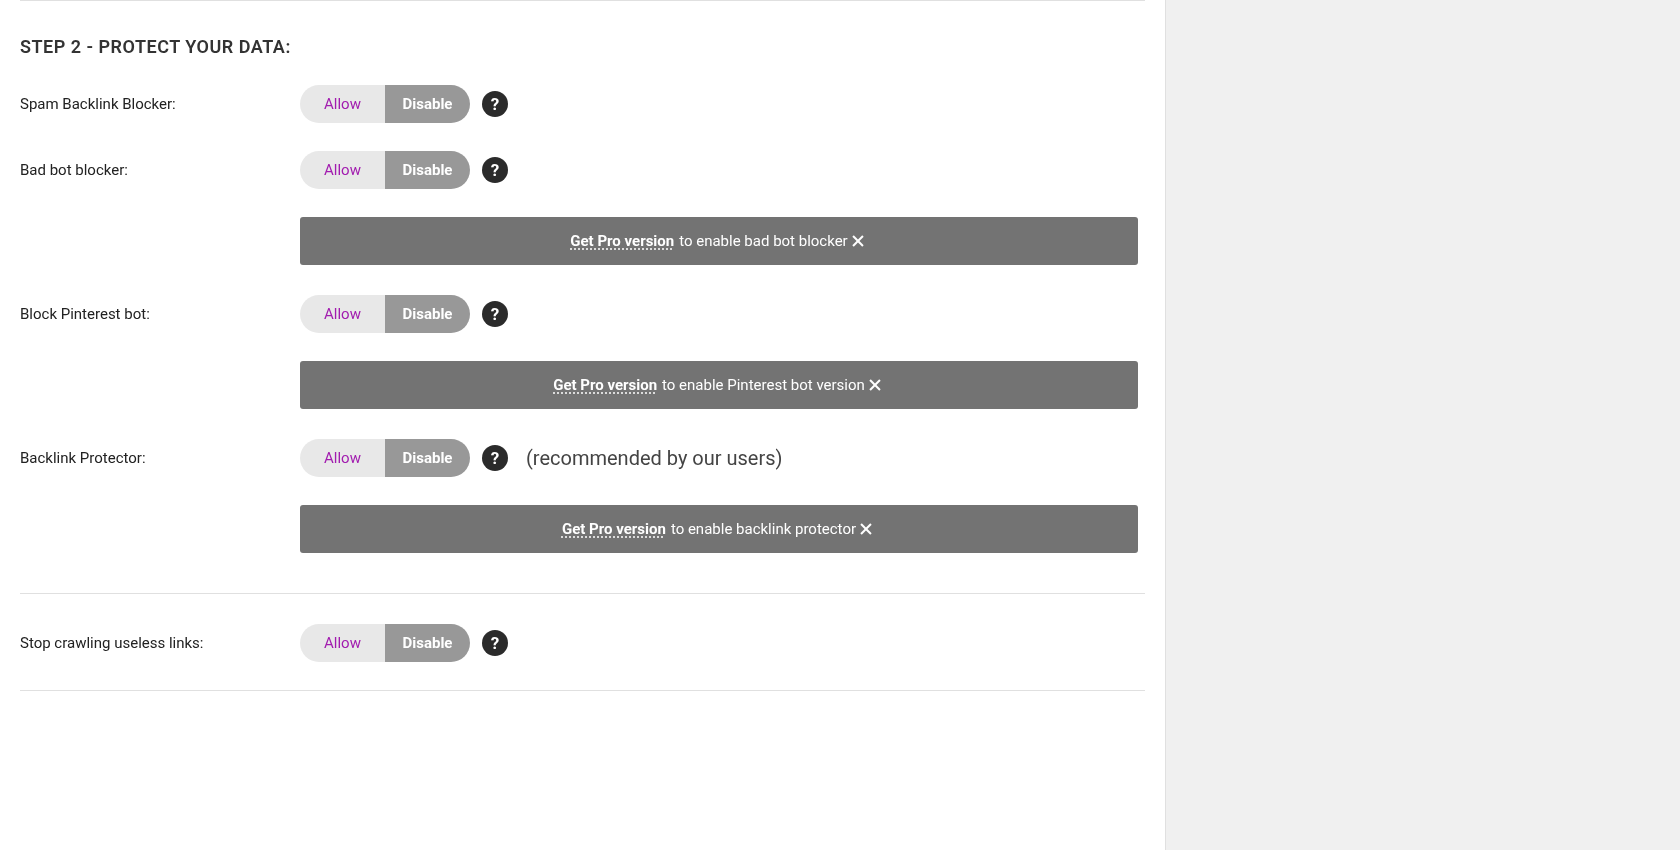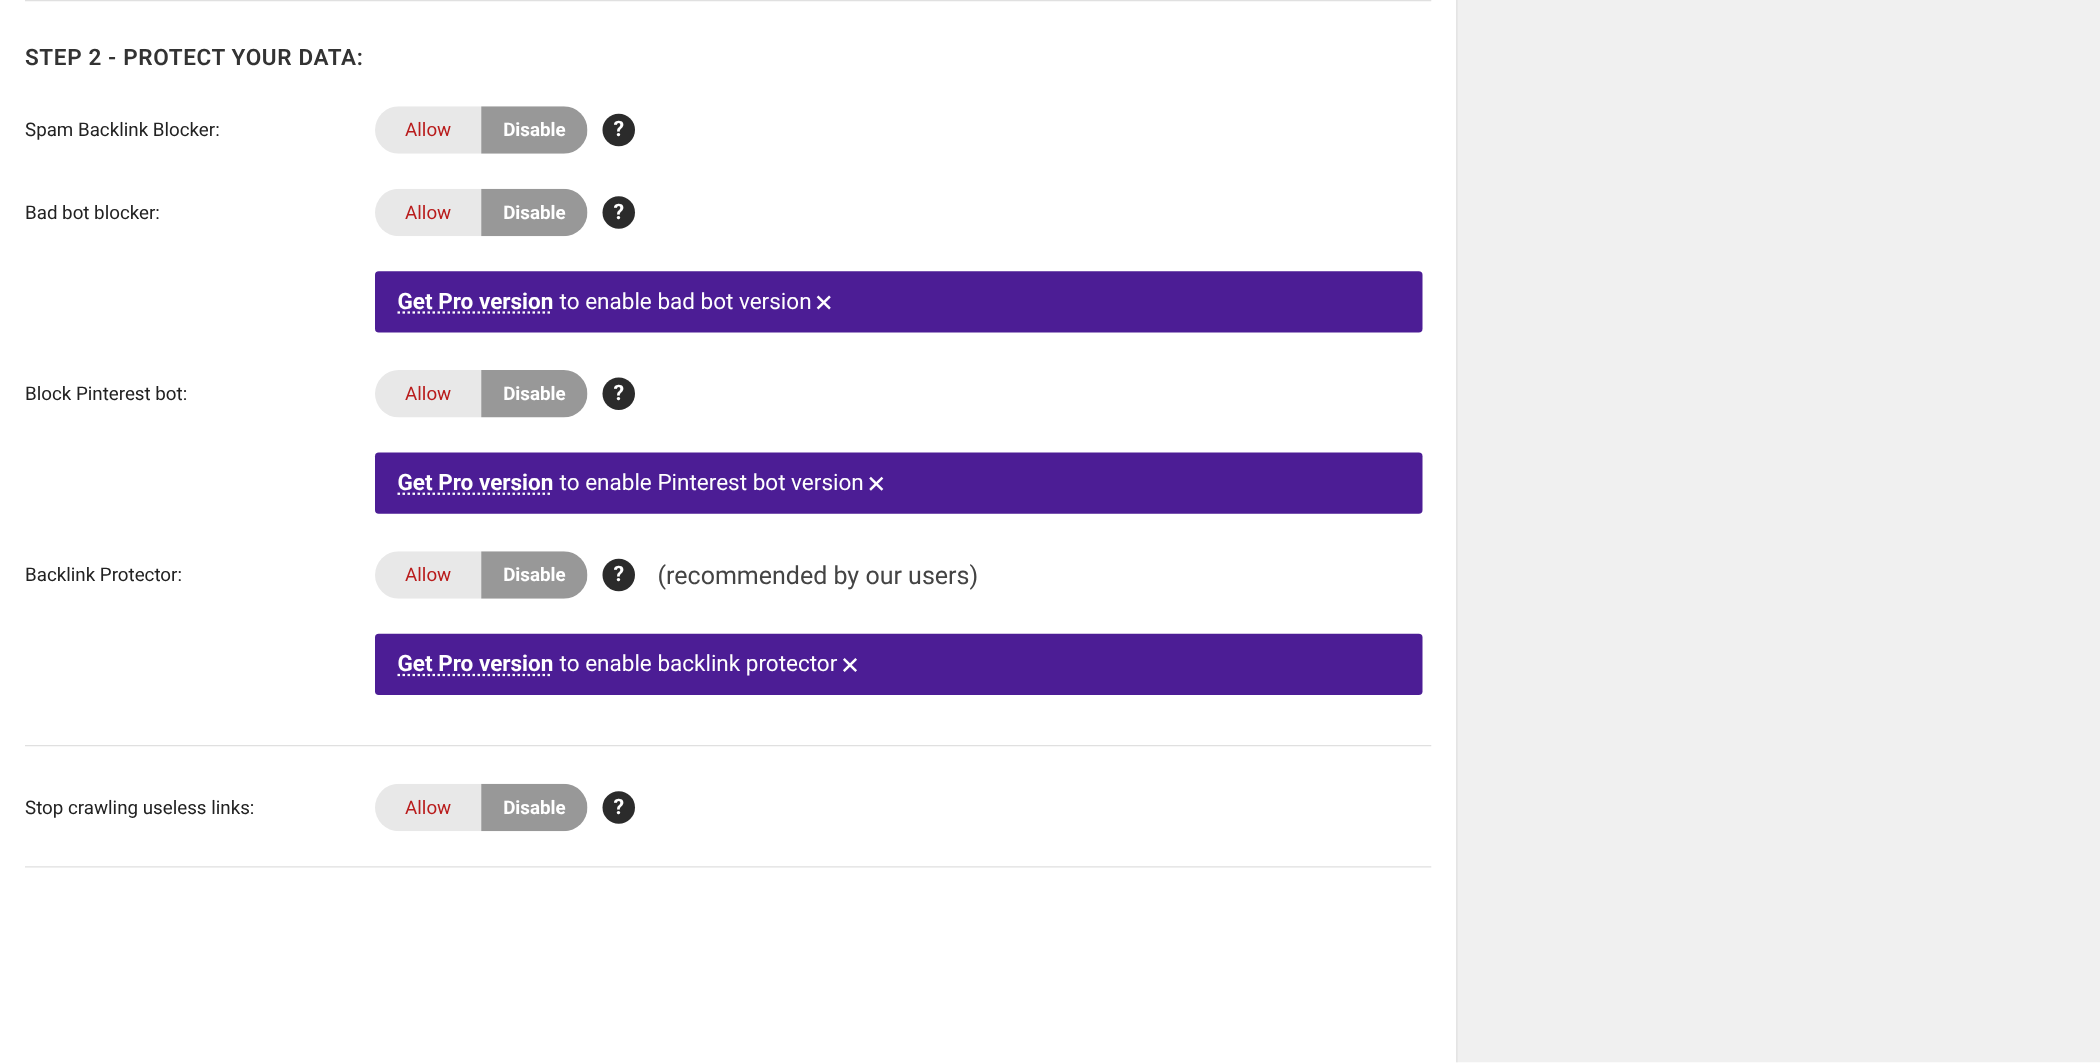--- a/index.html
+++ b/index.html
@@ -62,21 +62,21 @@
       display: flex;
       align-items: center;
       justify-content: center;
       font-size: 15px;
       cursor: pointer;
       border: none;
       font-family: inherit;
     }
     .toggle-btn.allow {
       background: #e8e8e8;
-      color: #b91c1c;
+      color: #a21caf;
     }
     .toggle-btn.disable {
       background: #989898;
       color: #fff;
       font-weight: bold;
     }
     .help-icon {
       width: 26px;
       height: 26px;
       border-radius: 50%;
@@ -88,30 +88,30 @@
       font-size: 17px;
       font-weight: bold;
       cursor: pointer;
     }
     .extra-note {
       font-size: 20px;
       color: #444;
       margin-left: 6px;
     }
     .notice-banner {
-      background: #4c1d95;
+      background: #737373;
       color: #fff;
       padding: 14px 18px;
       border-radius: 3px;
       margin-left: 280px;
       margin-bottom: 30px;
       display: flex;
       align-items: center;
-      justify-content: flex-start;
-      font-size: 18px;
+      justify-content: center;
+      font-size: 15px;
       width: 838px;
     }
     .notice-content {
       display: flex;
       align-items: center;
     }
     .notice-link {
       font-weight: 700;
       text-decoration: underline;
       text-decoration-style: dotted;
@@ -179,21 +179,21 @@
         <button class="toggle-btn allow">Allow</button>
         <button class="toggle-btn disable">Disable</button>
       </div>
       <div class="help-icon">?</div>
     </div>
   </div>
 
   <div class="notice-banner">
     <div class="notice-content">
       <span class="notice-link">Get Pro version</span>
-      <span> to enable bad bot version</span>
+      <span> to enable bad bot blocker</span>
     </div>
     <div class="notice-close"></div>
   </div>
 
   <div class="setting-row">
     <div class="setting-label">Block Pinterest bot:</div>
     <div class="controls">
       <div class="toggle-group">
         <button class="toggle-btn allow">Allow</button>
         <button class="toggle-btn disable">Disable</button>

